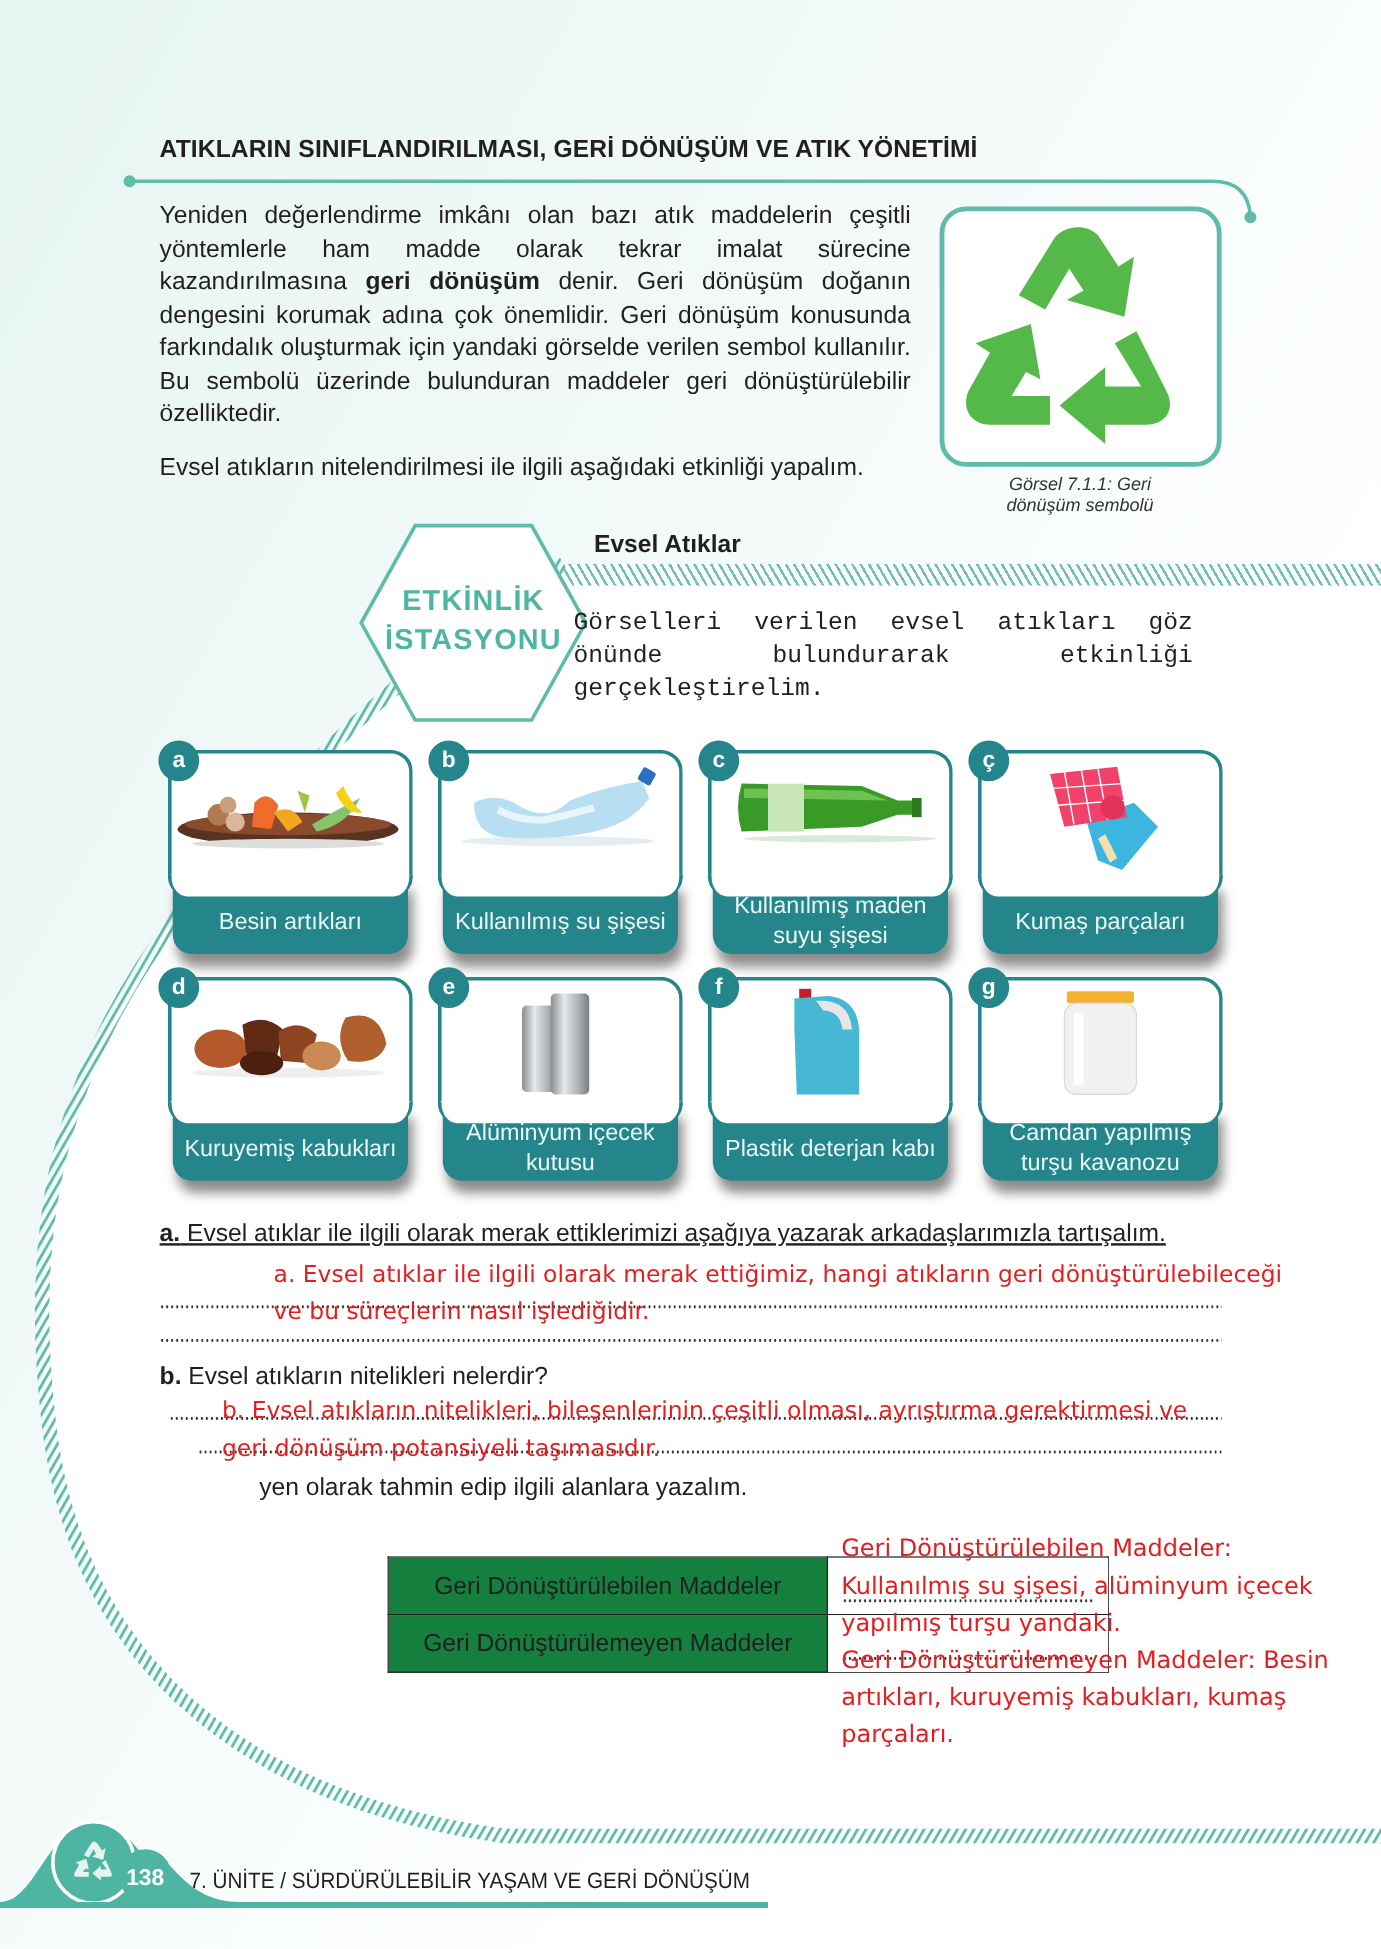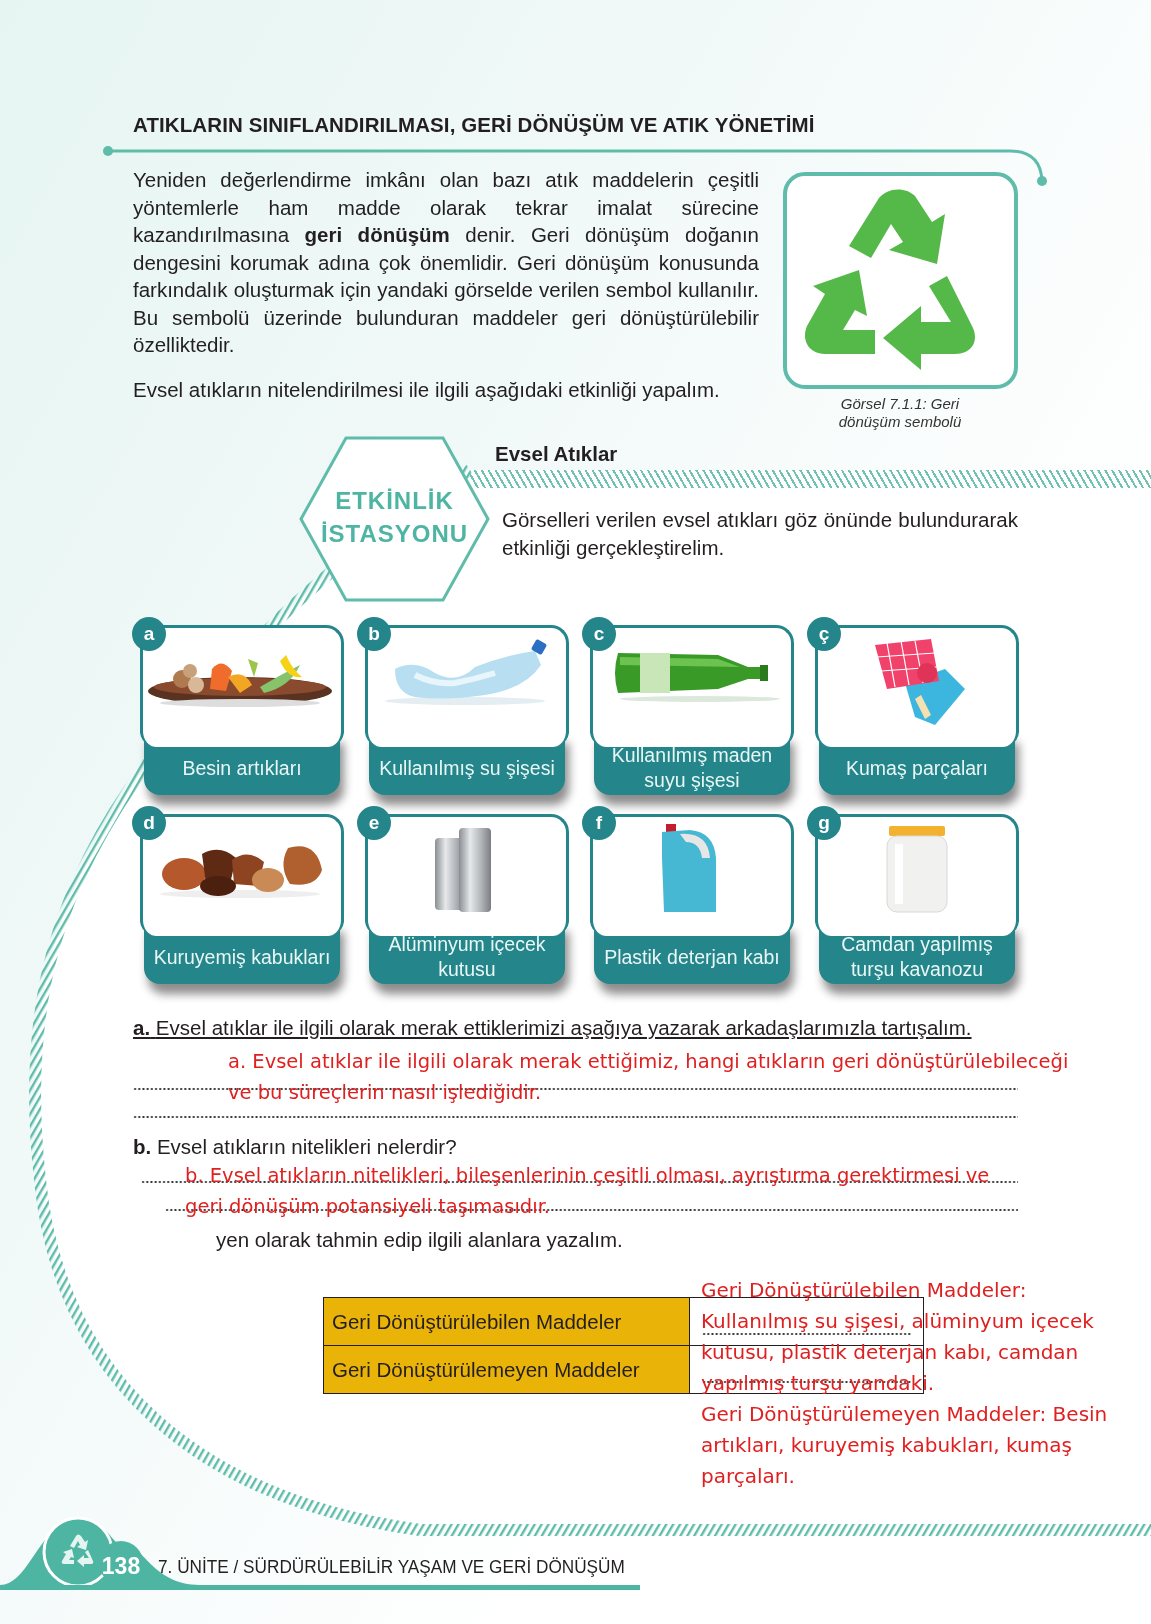--- a/index.html
+++ b/index.html
@@ -44,22 +44,22 @@
   }
   .evsel-title {
     position: absolute; left: 495px; top: 442px; font-size: 20.5px; font-weight: bold;
   }
   .hatch-line {
     position: absolute; left: 470px; top: 470px; width: 681px; height: 18px;
     background: repeating-linear-gradient(60deg, #5fbcaa 0 2px, transparent 2px 6px);
     opacity: 0.9;
   }
   .activity-text {
-    position: absolute; left: 502px; top: 506px; width: 516px;
-    font-size: 20.5px; line-height: 27.5px; text-align: justify;
+    position: absolute; left: 478px; top: 506px; width: 516px;
+    font-size: 20.5px; line-height: 27.5px; text-align: justify; font-family: Liberation Mono, monospace;
   }
   .card {
     position: absolute; width: 204px; height: 164px;
   }
   .card-img {
     position: absolute; left: 0; top: 0; width: 204px; height: 108px;
     background: #fff; border: 3px solid #24858a; border-bottom: none; border-radius: 18px 18px 0 0;
     z-index: 2;
   }
   .card-img::after{
@@ -89,29 +89,29 @@
     background-size: 4.2px 4px; background-repeat: repeat-x;
   }
   .answer {
     position: absolute; color: #e02020; font-family: "DejaVu Sans", sans-serif;
     font-size: 19.5px; line-height: 31px;
   }
   .tbl {
     position: absolute; left: 323px; top: 1297px; border-collapse: collapse;
   }
   .tbl td { border: 1.5px solid #231f20; height: 48px; font-size: 20.5px; padding: 0 8px; }
-  .tbl td.lbl { background: #eab308; width: 366px; }
+  .tbl td.lbl { background: #15803d; width: 366px; text-align: center; }
   .tbl td.val { width: 234px; background: #fff; position: relative; }
   .footer-text {
     position: absolute; left: 158px; top: 1556px; font-size: 18.5px; color: #231f20;
     transform: scaleX(0.93); transform-origin: left;
   }
   .page-num {
     position: absolute; left: 100px; top: 1548px; width: 42px; height: 36px;
-    color: #fff; font-weight: bold; font-size: 23px; display: flex; align-items: center; justify-content: center;
+    color: #fff; font-weight: bold; font-size: 19px; display: flex; align-items: center; justify-content: center;
   }
 </style>
 </head>
 <body>
 
 <svg class="bg-left" viewBox="0 0 1151 1624">
   <defs>
     <pattern id="hatch" width="6" height="6" patternUnits="userSpaceOnUse" patternTransform="rotate(30)">
       <rect width="2.4" height="6" fill="#5fbcaa"></rect>
     </pattern>
@@ -317,21 +317,20 @@
     <td class="val">
           <div class="dots" style="left:12px;top:34px;width:210px;"></div>
         </td>
   </tr>
 </tbody>
   </table>
 
 <div class="answer" style="left:701px;top:1275px;font-size:20px;">
   <div>Geri Dönüştürülebilen Maddeler:</div>
   <div>Kullanılmış su şişesi, alüminyum içecek</div>
-  <div>kutusu, plastik deterjan kabı, camdan</div>
   <div>yapılmış turşu yandaki.</div>
   <div>Geri Dönüştürülemeyen Maddeler: Besin</div>
   <div>artıkları, kuruyemiş kabukları, kumaş</div>
   <div>parçaları.</div>
 </div>
 
 <svg style="position:absolute;left:56px;top:1530px;" width="44" height="44" viewBox="0 0 44 44">
   <g fill="#ffffff" opacity="0.85">
     <path d="M14,16 L20,6 Q22,3 25,6 L29,12 L32,10 L30,20 L21,17 L24,15 L22,11 L18,18 Z"></path>
     <path d="M32,20 L37,31 Q38,34 35,34 L28,34 L28,37 L21,31 L28,25 L28,28 L33,28 L29,22 Z"></path>

